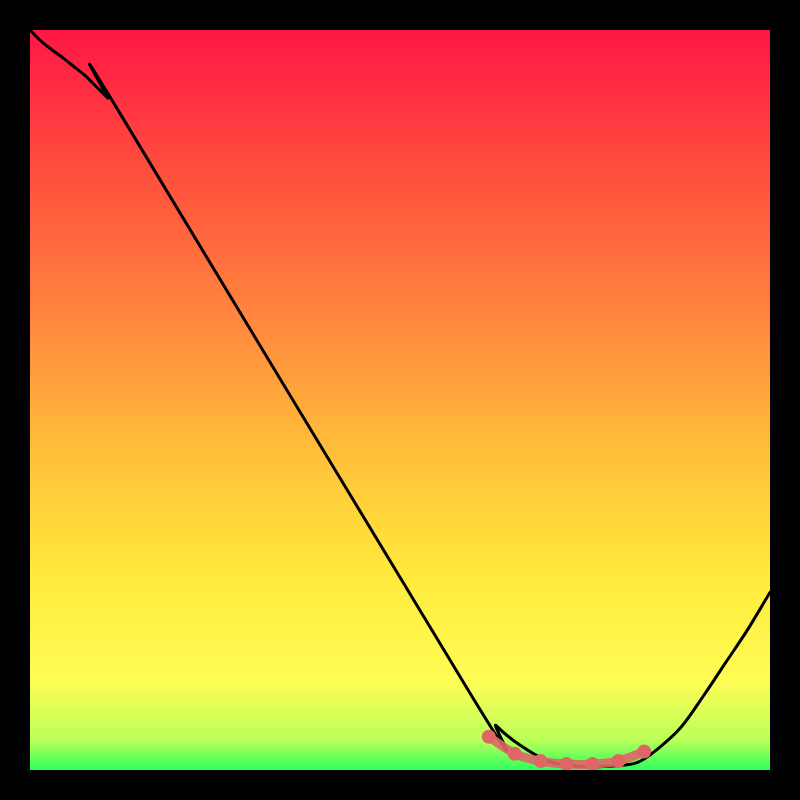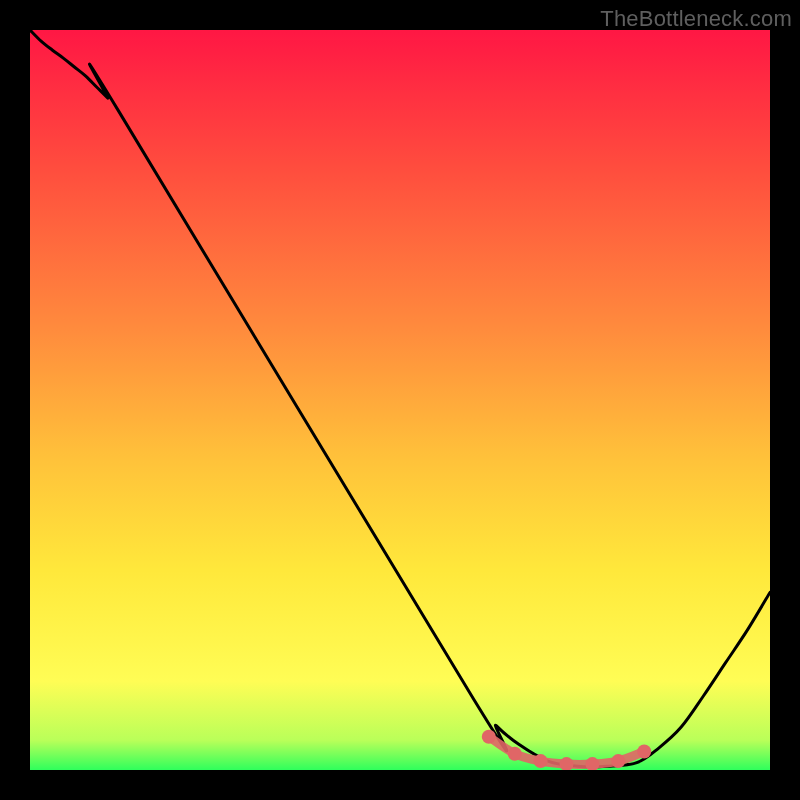--- a/index.html
+++ b/index.html
@@ -24,21 +24,20 @@
     font-family: Arial, Helvetica, sans-serif;
     font-size: 22px;
     color: #5f5f5f;
     letter-spacing: 0.2px;
   }
 </style>
 </head>
 <body>
 
 <div class="wrap">
-  <div class="watermark">TheBottleneck.com</div>
   <svg class="plot" viewBox="0 0 740 740">
     <defs>
       <linearGradient id="bg-grad" x1="0" y1="0" x2="0" y2="1">
           <stop offset="0%" stop-color="#ff1744"></stop>
           <stop offset="18%" stop-color="#ff4b3e"></stop>
           <stop offset="40%" stop-color="#ff8a3d"></stop>
           <stop offset="57.99999999999999%" stop-color="#ffc23a"></stop>
           <stop offset="73%" stop-color="#ffe83b"></stop>
           <stop offset="88%" stop-color="#fffd55"></stop>
           <stop offset="96%" stop-color="#b9ff59"></stop>

